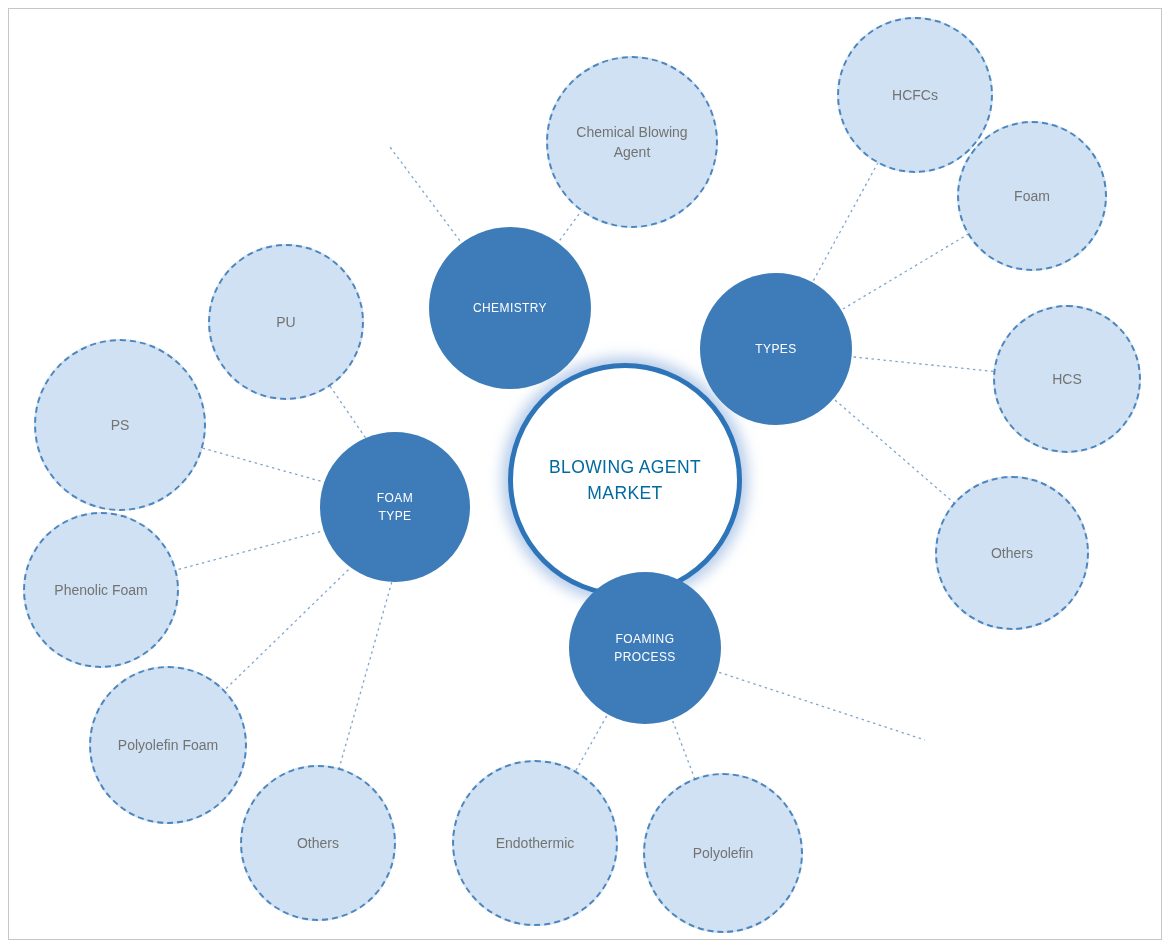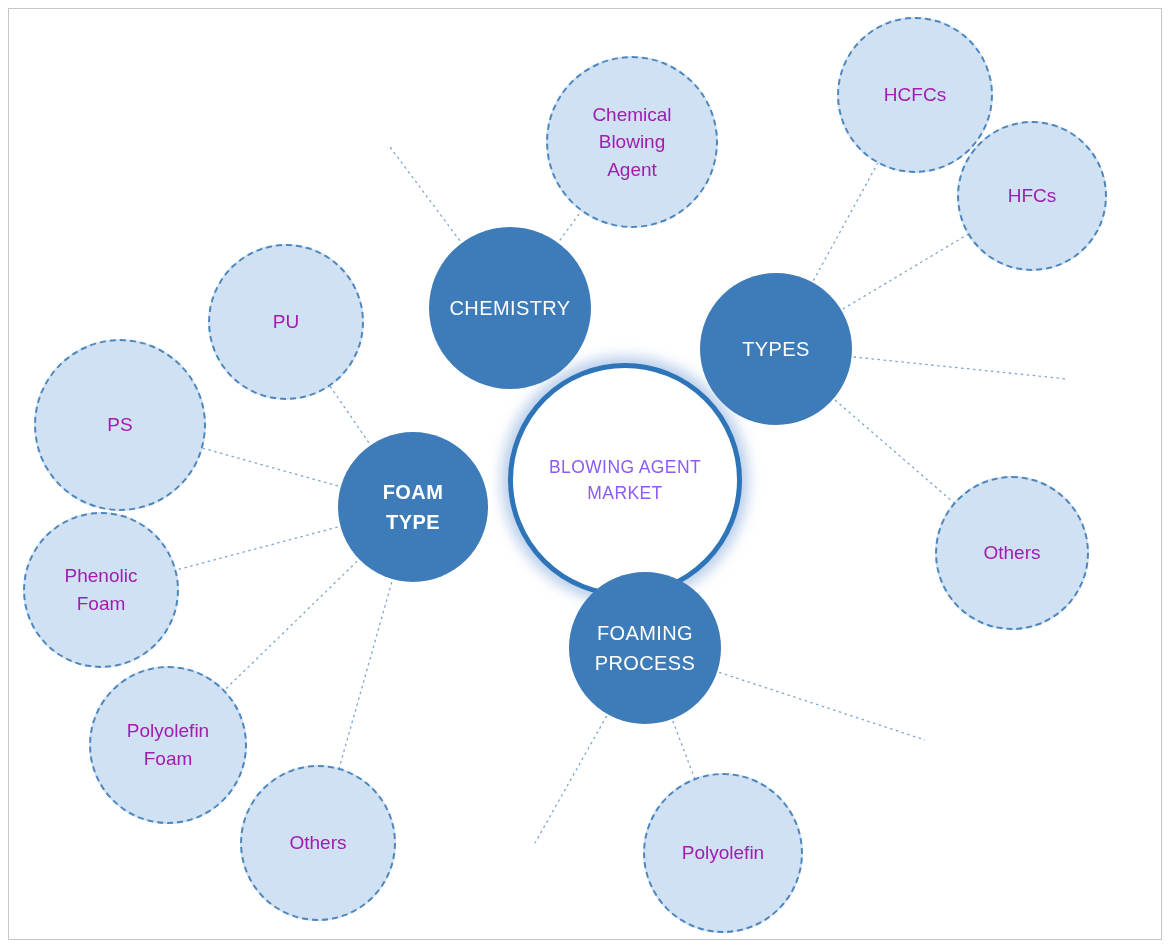--- a/index.html
+++ b/index.html
@@ -22,37 +22,37 @@
     position:absolute;
     border-radius:50%;
     display:flex;align-items:center;justify-content:center;
     text-align:center;
     box-sizing:border-box;
     line-height:1.45;
   }
   .leaf{
     background:#cfe1f2;
     border:2px dashed #4d86bd;
-    color:#a21caf;
-    font-size:19px;
+    color:#737373;
+    font-size:14px;
     padding:0 24px;
   }
   .hub{
     background:#3d7cb8;
     color:#ffffff;
-    font-size:20px;
+    font-size:12px;
     letter-spacing:0.4px;
     padding:0 22px;
     line-height:1.5;
   }
   .hub.narrow{padding:0 44px;}
   .center-node{
     background:#ffffff;
     border:5px solid #2e74b8;
-    color:#8b5cf6;
+    color:#0369a1;
     font-size:17.5px;
     letter-spacing:0.4px;
     padding:0 34px;
     line-height:1.5;
     box-shadow:0 0 14px 6px rgba(120,160,215,0.55);
   }
 </style>
 </head>
 <body>
 
@@ -78,30 +78,32 @@
 
       <line x1="645" y1="648" x2="535" y2="843"></line>
       <line x1="645" y1="648" x2="723" y2="853"></line>
       <line x1="645" y1="648" x2="925" y2="740"></line>
     </g>
   </svg>
 
   <div class="node leaf" style="left:546px;top:56px;width:172px;height:172px;">Chemical Blowing Agent</div>
 
   <div class="node leaf" style="left:837px;top:17px;width:156px;height:156px;">HCFCs</div>
-  <div class="node leaf" style="left:957px;top:121px;width:150px;height:150px;">HFCs</div>
+  <div class="node leaf" style="left:957px;top:121px;width:150px;height:150px;">Foam</div>
+  <div class="node leaf" style="left:993px;top:305px;width:148px;height:148px;">HCS</div>
   <div class="node leaf" style="left:935px;top:476px;width:154px;height:154px;">Others</div>
 
   <div class="node leaf" style="left:208px;top:244px;width:156px;height:156px;">PU</div>
   <div class="node leaf" style="left:34px;top:339px;width:172px;height:172px;">PS</div>
   <div class="node leaf" style="left:89px;top:666px;width:158px;height:158px;">Polyolefin Foam</div>
   <div class="node leaf" style="left:23px;top:512px;width:156px;height:156px;">Phenolic Foam</div>
   <div class="node leaf" style="left:240px;top:765px;width:156px;height:156px;">Others</div>
 
+  <div class="node leaf" style="left:452px;top:760px;width:166px;height:166px;">Endothermic</div>
   <div class="node leaf" style="left:643px;top:773px;width:160px;height:160px;">Polyolefin</div>
 
   <div class="node center-node" style="left:508px;top:363px;width:234px;height:234px;">BLOWING AGENT MARKET</div>
 
   <div class="node hub" style="left:429px;top:227px;width:162px;height:162px;">CHEMISTRY</div>
   <div class="node hub" style="left:700px;top:273px;width:152px;height:152px;">TYPES</div>
-  <div class="node hub narrow" style="left:338px;top:432px;width:150px;height:150px;font-weight:bold;">FOAM TYPE</div>
+  <div class="node hub narrow" style="left:320px;top:432px;width:150px;height:150px;">FOAM TYPE</div>
   <div class="node hub" style="left:569px;top:572px;width:152px;height:152px;">FOAMING PROCESS</div>
 </div>
 
 </body></html>

